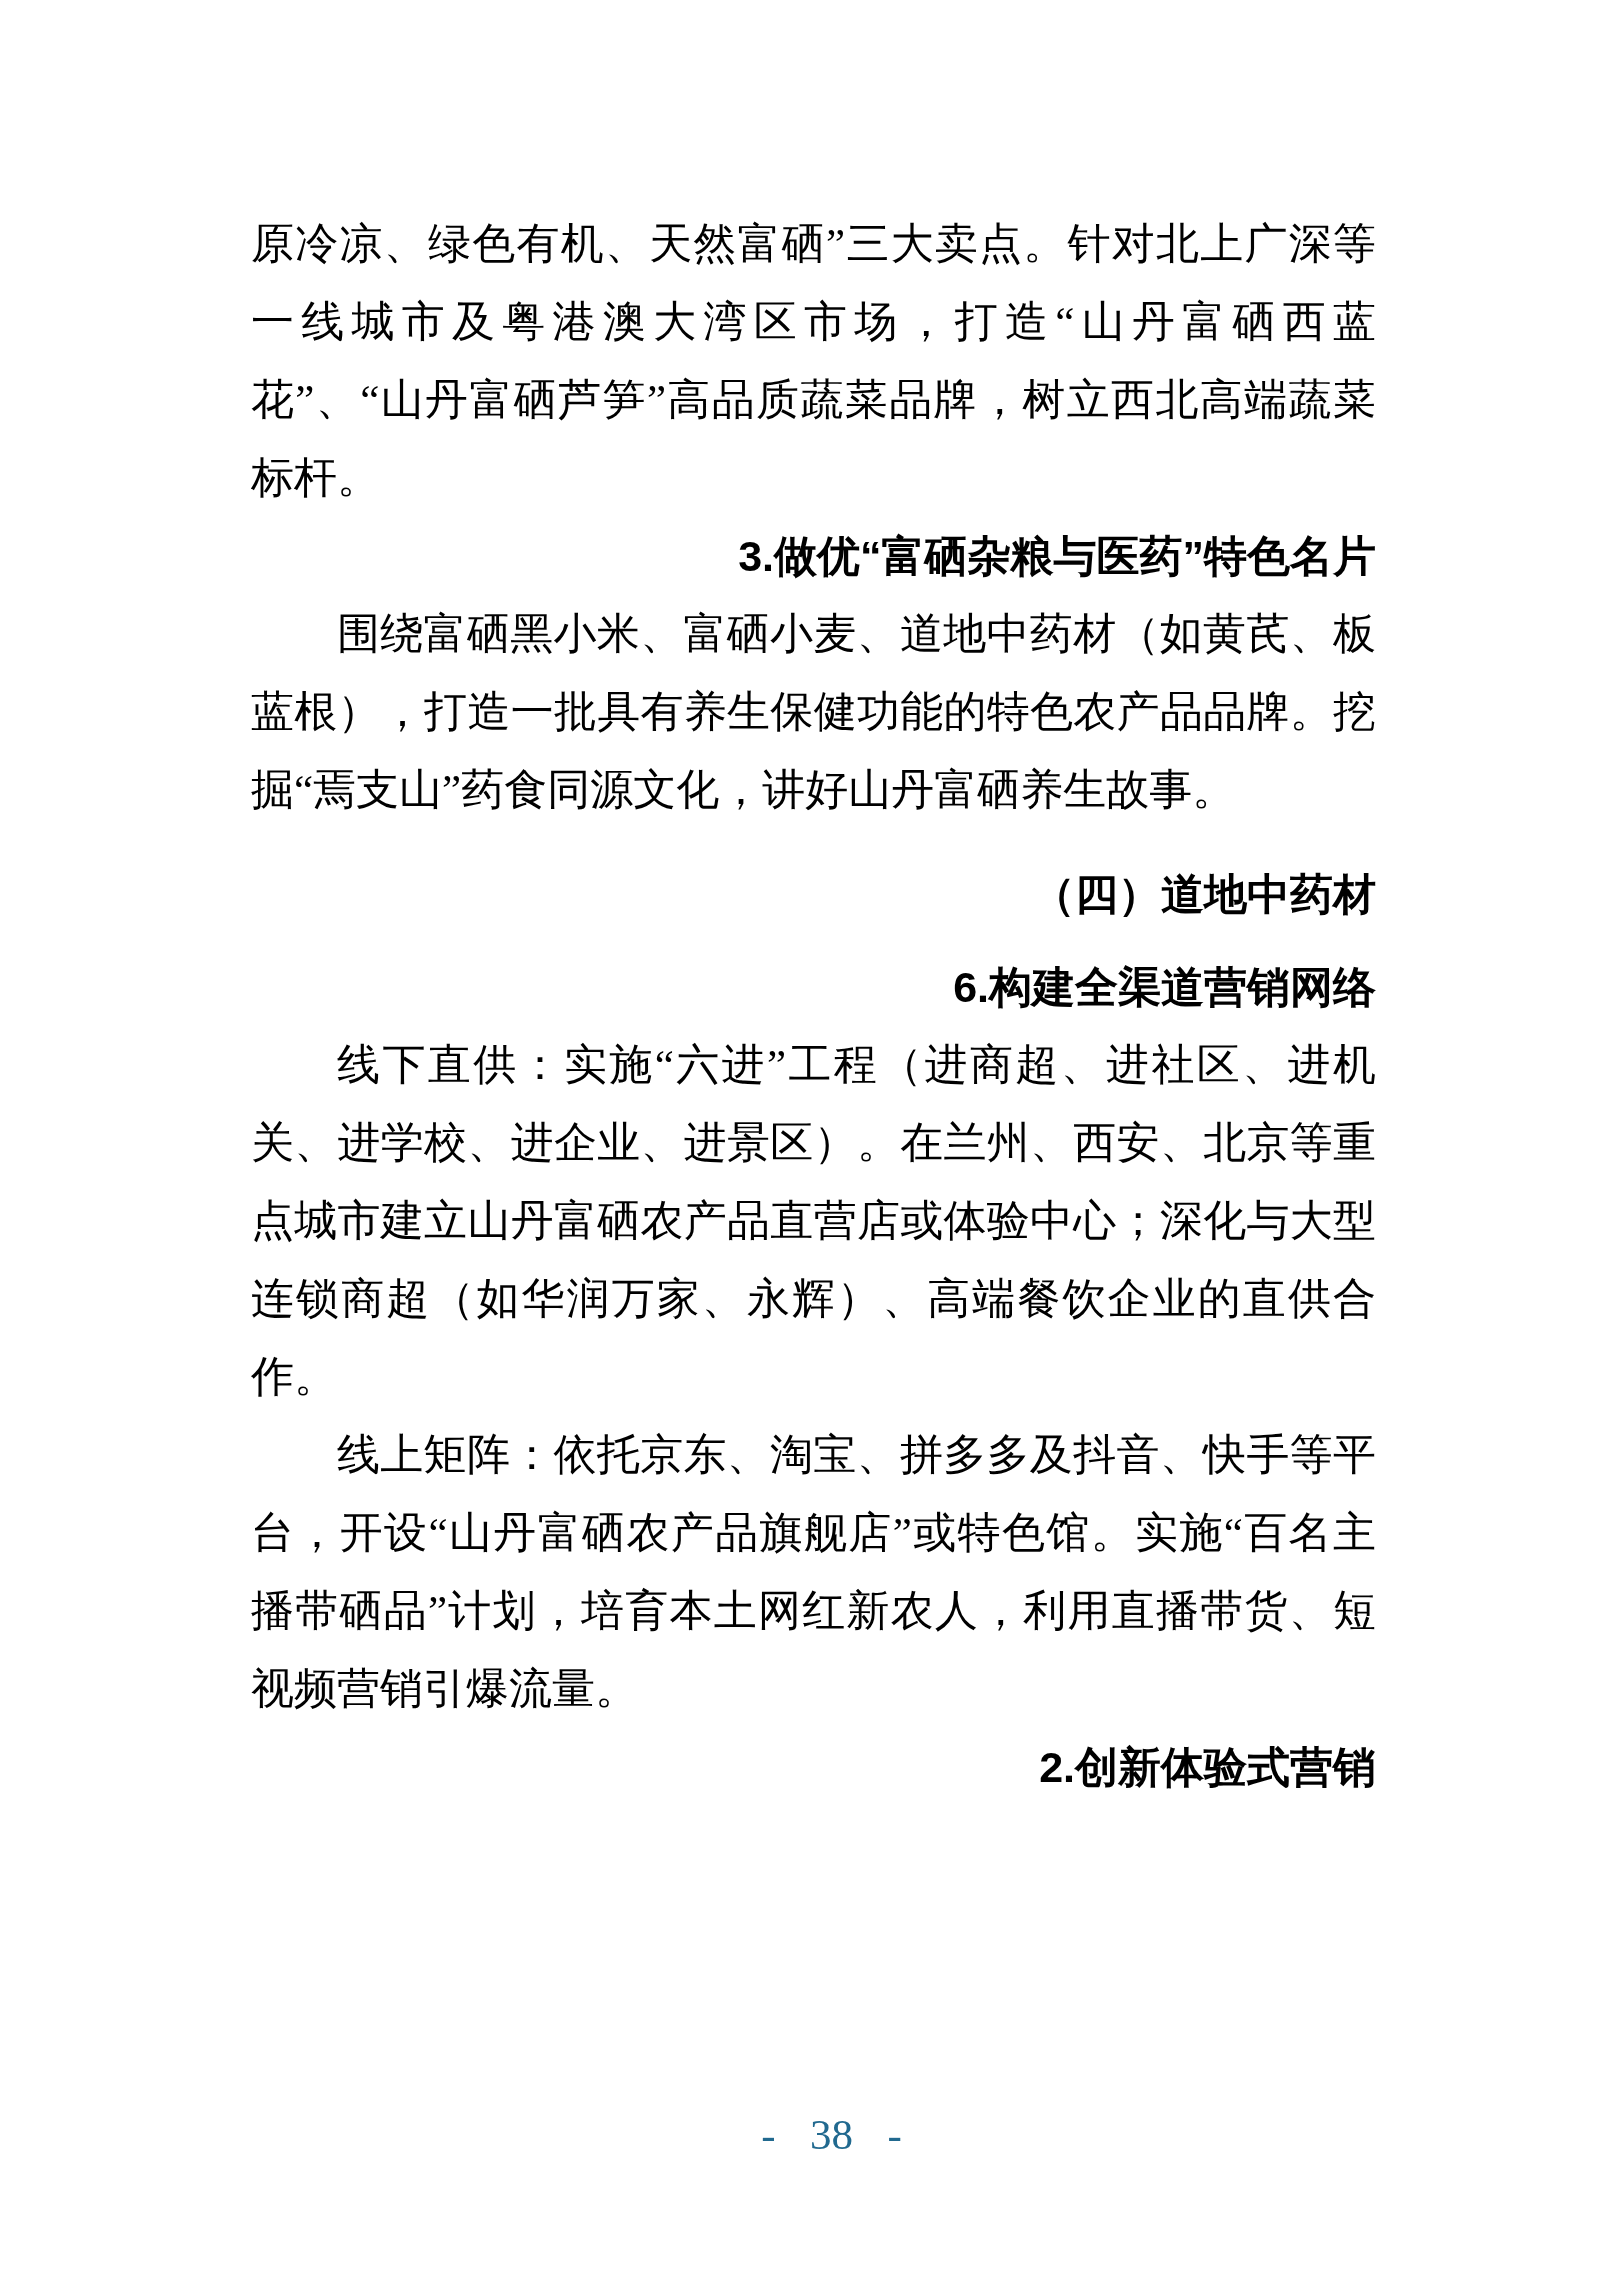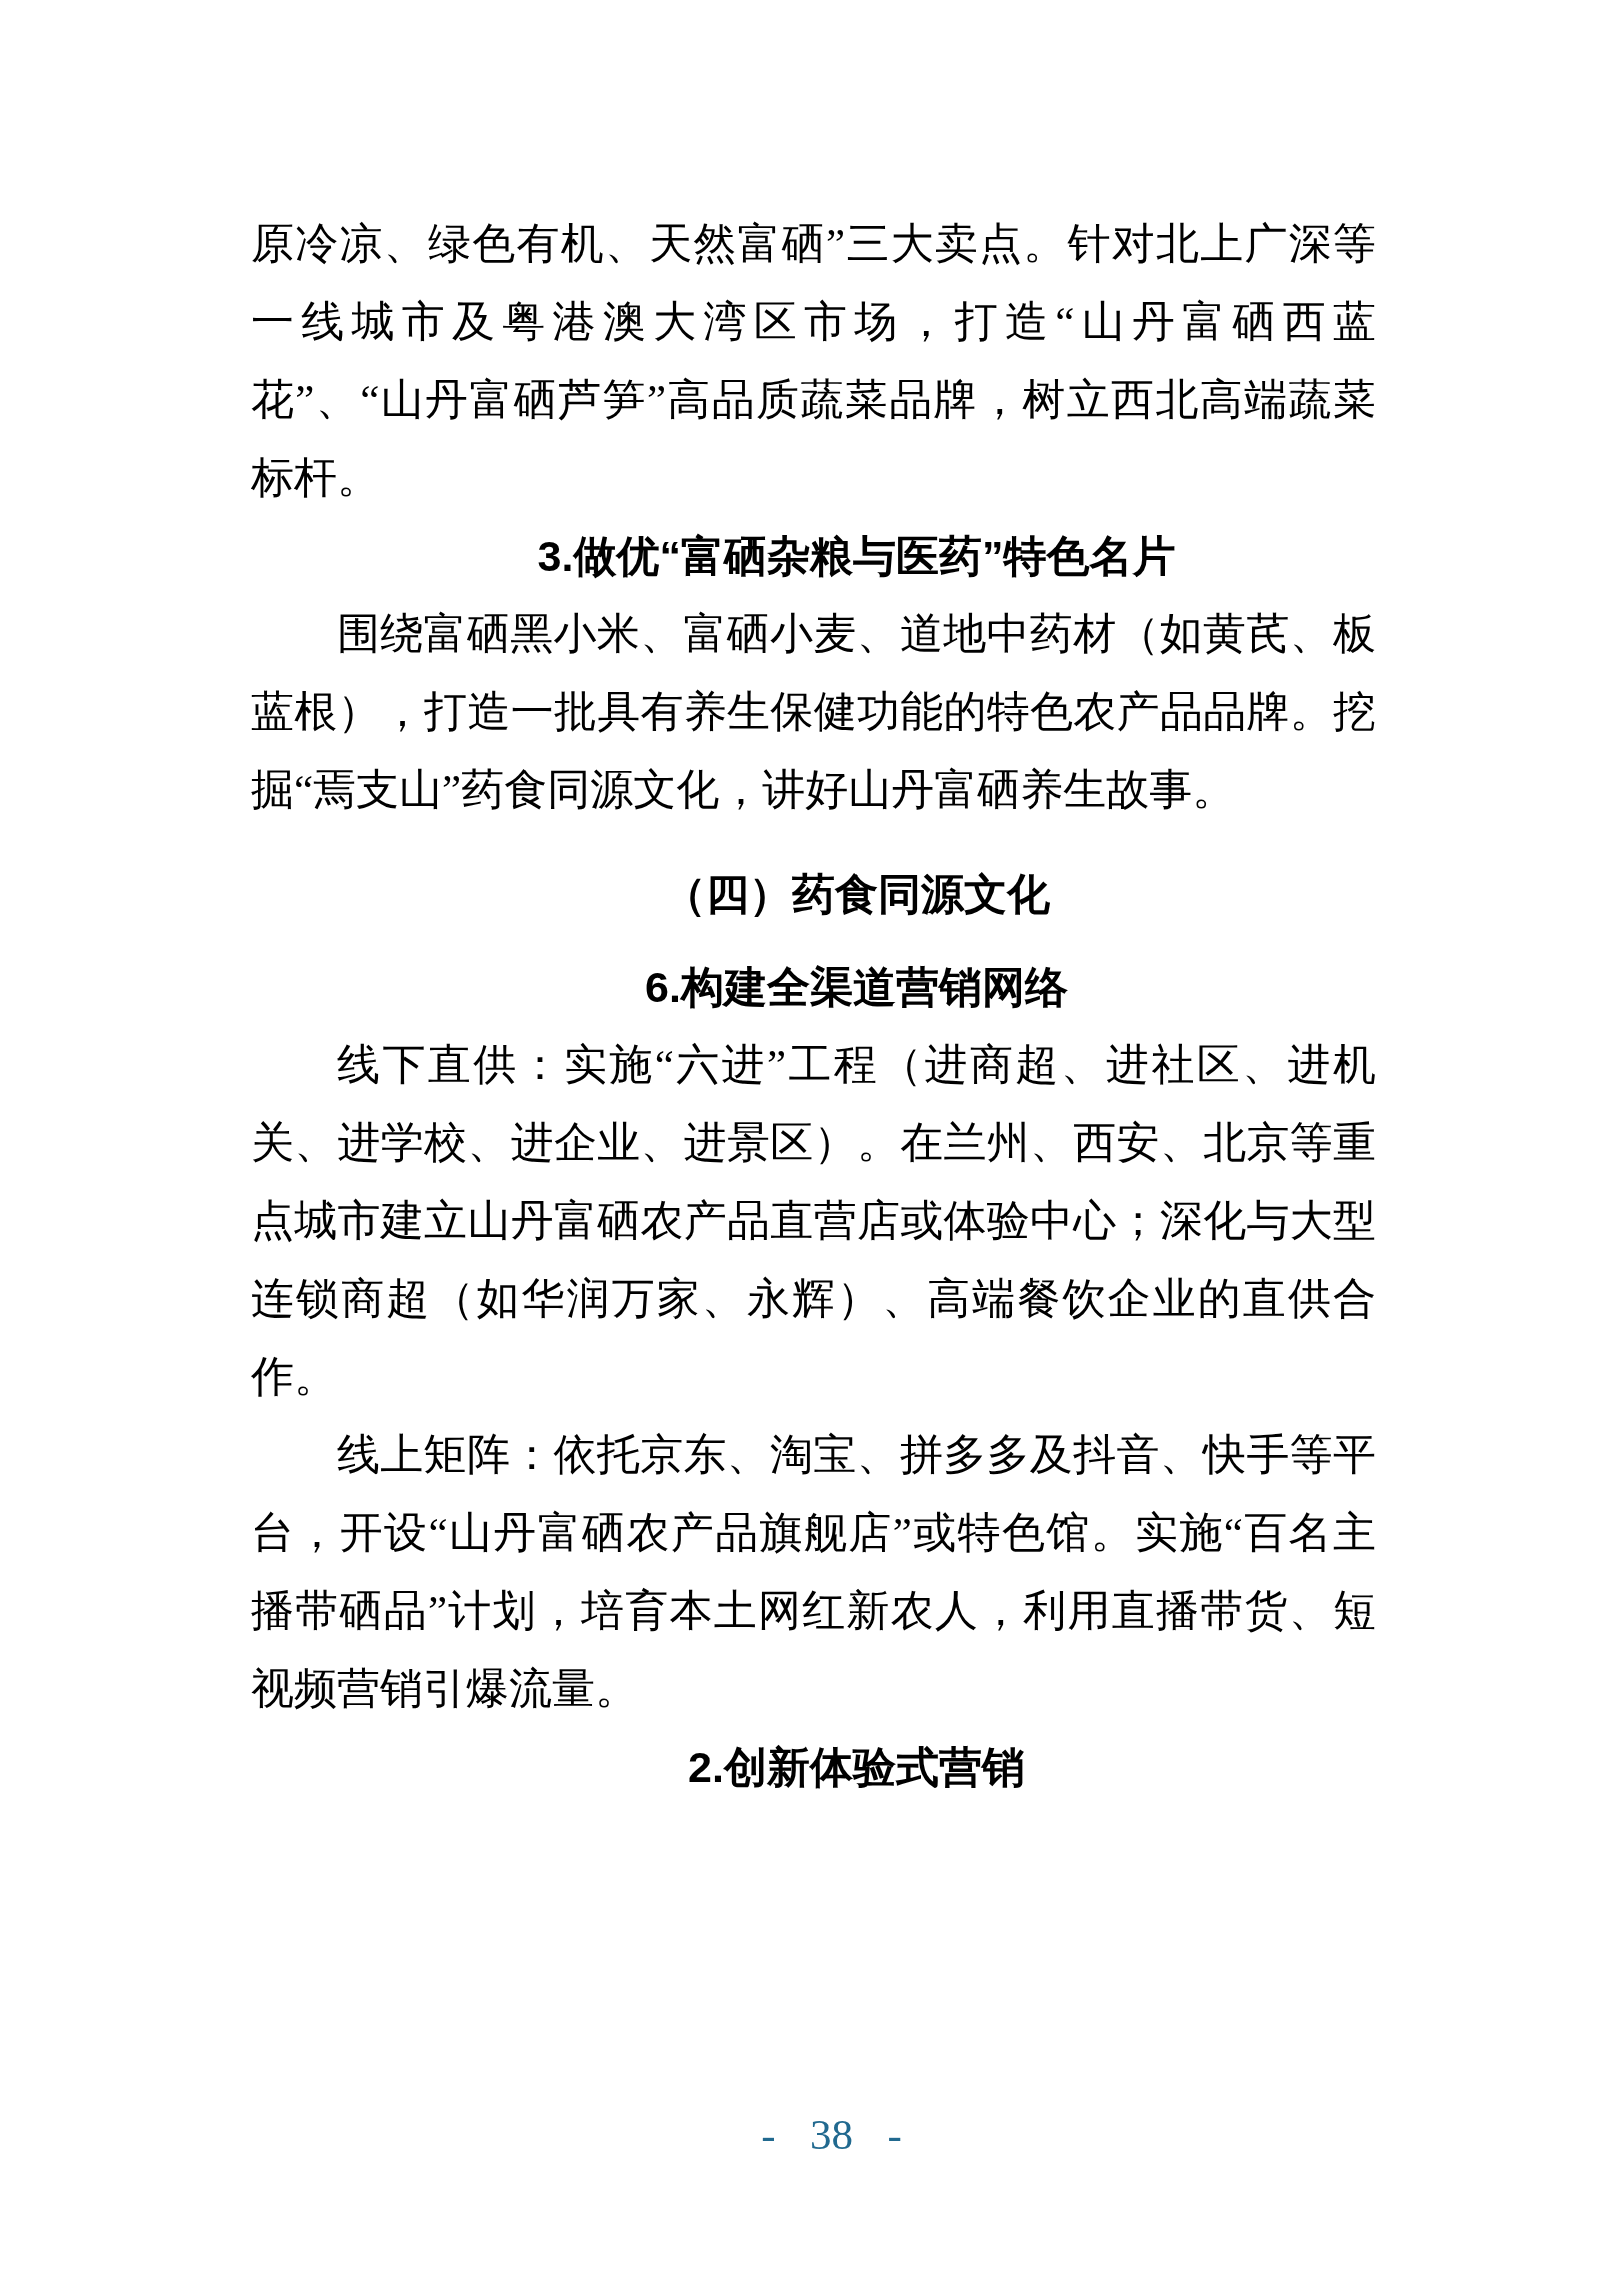--- a/index.html
+++ b/index.html
@@ -31,21 +31,21 @@
     text-indent: 2em;
   }
   .content p.no-indent {
     text-indent: 0;
   }
   .heading {
     margin: 0;
     text-indent: 2em;
     font-weight: bold;
     font-family: "Liberation Sans", "DejaVu Sans", sans-serif;
-    text-align: center;
+    text-align: right;
   }
   .section-heading {
     margin-top: 25.6px !important;
     margin-bottom: 15.3px !important;
   }
   .footer {
     position: absolute;
     top: 2102px;
     left: 0;
     width: 1623px;
@@ -62,21 +62,21 @@
 
 <div class="page">
   <div class="content">
 
     <p class="no-indent">原冷凉、绿色有机、天然富硒”三大卖点。针对北上广深等一线城市及粤港澳大湾区市场，打造“山丹富硒西蓝花”、“山丹富硒芦笋”高品质蔬菜品牌，树立西北高端蔬菜标杆。</p>
 
     <p class="heading">3.做优“富硒杂粮与医药”特色名片</p>
 
     <p>围绕富硒黑小米、富硒小麦、道地中药材（如黄芪、板蓝根），打造一批具有养生保健功能的特色农产品品牌。挖掘“焉支山”药食同源文化，讲好山丹富硒养生故事。</p>
 
-    <p class="heading section-heading">（四）药食同源文化</p>
+    <p class="heading section-heading">（四）道地中药材</p>
 
     <p class="heading">6.构建全渠道营销网络</p>
 
     <p>线下直供：实施“六进”工程（进商超、进社区、进机关、进学校、进企业、进景区）。在兰州、西安、北京等重点城市建立山丹富硒农产品直营店或体验中心；深化与大型连锁商超（如华润万家、永辉）、高端餐饮企业的直供合作。</p>
 
     <p>线上矩阵：依托京东、淘宝、拼多多及抖音、快手等平台，开设“山丹富硒农产品旗舰店”或特色馆。实施“百名主播带硒品”计划，培育本土网红新农人，利用直播带货、短视频营销引爆流量。</p>
 
     <p class="heading">2.创新体验式营销</p>
 
 

